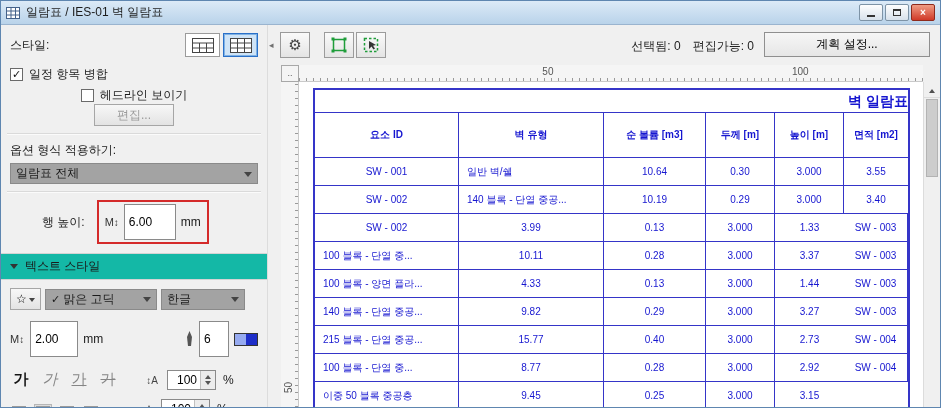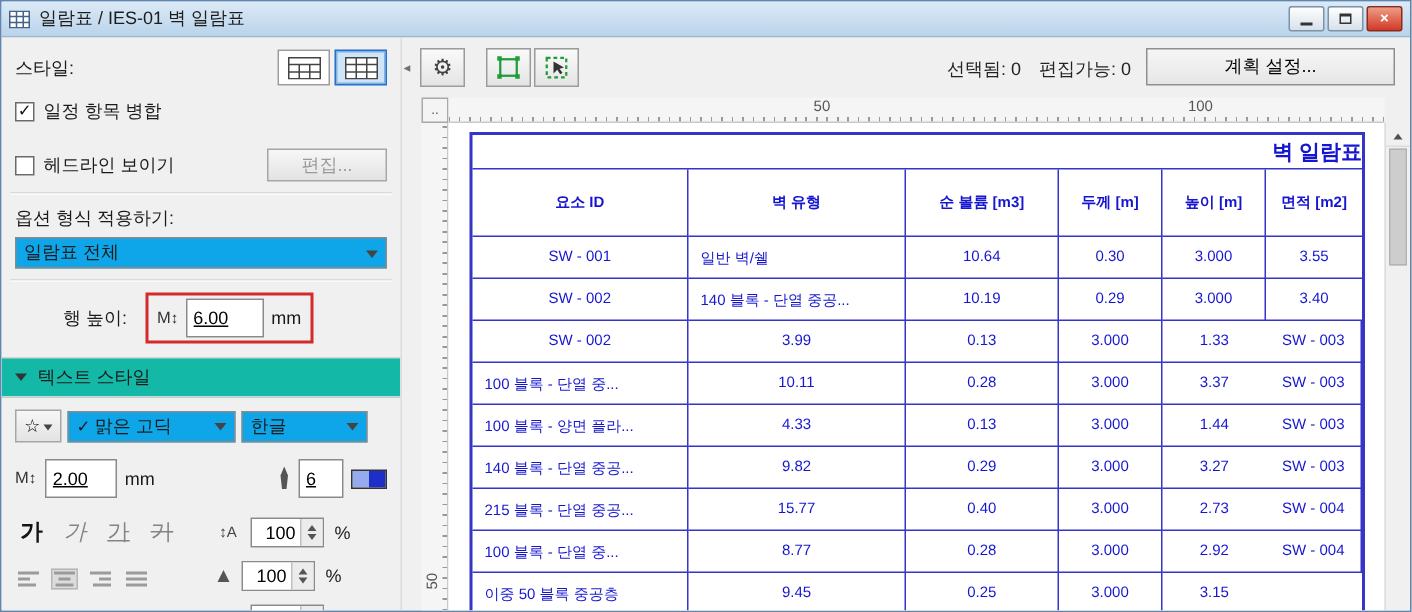--- a/index.html
+++ b/index.html
@@ -41,31 +41,31 @@
 
   .chk { display:inline-flex; align-items:center; cursor:default; }
   .box { width:13px; height:13px; border:1px solid #6a6a6a; background:#fff; margin-right:6px;
     display:inline-flex; align-items:center; justify-content:center; font-size:11px; line-height:1; color:#111; }
 
   .btn { height:22px; border:1px solid #a6a6a6; background:linear-gradient(#f7f7f7,#e3e3e3);
     font-size:12px; font-family:inherit; padding:0 8px; }
   .btn.edit { width:80px; color:#9a9a9a; }
 
   .lbl2 { margin:2px 0 4px 0; }
-  .select { height:21px; border:1px solid #8a8a8a; background:#0ea5e9; display:flex;
+  .select { height:21px; border:1px solid #8a8a8a; background:#a3a3a3; display:flex;
     align-items:center; padding:0 5px; cursor:default; }
   .dd-arrow { margin-left:auto; width:0; height:0; border:4px solid transparent;
     border-top:5px solid #444; margin-top:5px; }
 
   .rowheight { margin-top:2px;margin-left:32px; }
   .hl-group { display:inline-flex; align-items:center; gap:5px;
     border:2px solid var(--highlight-red); padding:2px 6px; margin-left:12px; }
   .mh-icon { font-size:11px; color:#333; white-space:nowrap; }
   .mh-icon .ud { font-size:10px; }
-  input.txt { height:20px; border:1px solid #8a8a8a; padding:12px 4px; font:12px "Liberation Sans","DejaVu Sans",sans-serif;text-decoration:underline; }
+  input.txt { height:36px; border:1px solid #8a8a8a; padding:0 4px; font:12px "Liberation Sans","DejaVu Sans",sans-serif; }
 
   .section { display:flex; align-items:center; gap:7px; margin:9px -9px 8px -9px;
     padding:4px 9px; background:#14b8a6; border-top:1px solid #d4d4d4; border-bottom:1px solid #d4d4d4; }
   .tri-down { width:0; height:0; border:4px solid transparent; border-top:5px solid #333; margin-top:4px; }
 
   .iconbtn { width:31px; height:22px; display:inline-flex; align-items:center;
     justify-content:center; gap:2px; padding:0 3px; }
   .dd-mini { width:0; height:0; border:3px solid transparent; border-top:4px solid #444; margin-top:4px; }
   .font-sel { width:112px; margin-left:4px; }
   .lang-sel { width:84px; margin-left:4px; }
@@ -220,21 +220,21 @@
       </button>
     </div>
 
     <label class="chk" style="margin-top:9px;display:flex;">
       <span class="box">
           <i>✓</i>
         </span>
       <span>일정 항목 병합</span>
     </label>
 
-    <div class="prow" style="margin-top:16px;">
+    <div class="prow" style="margin-top:4px;flex-direction:column;">
       <label class="chk">
         <span class="box"></span>
         <span>헤드라인 보이기</span>
       </label>
       <span class="spacer"></span>
       <button class="btn edit">편집...</button>
     </div>
 
     <div class="sep"></div>
 

